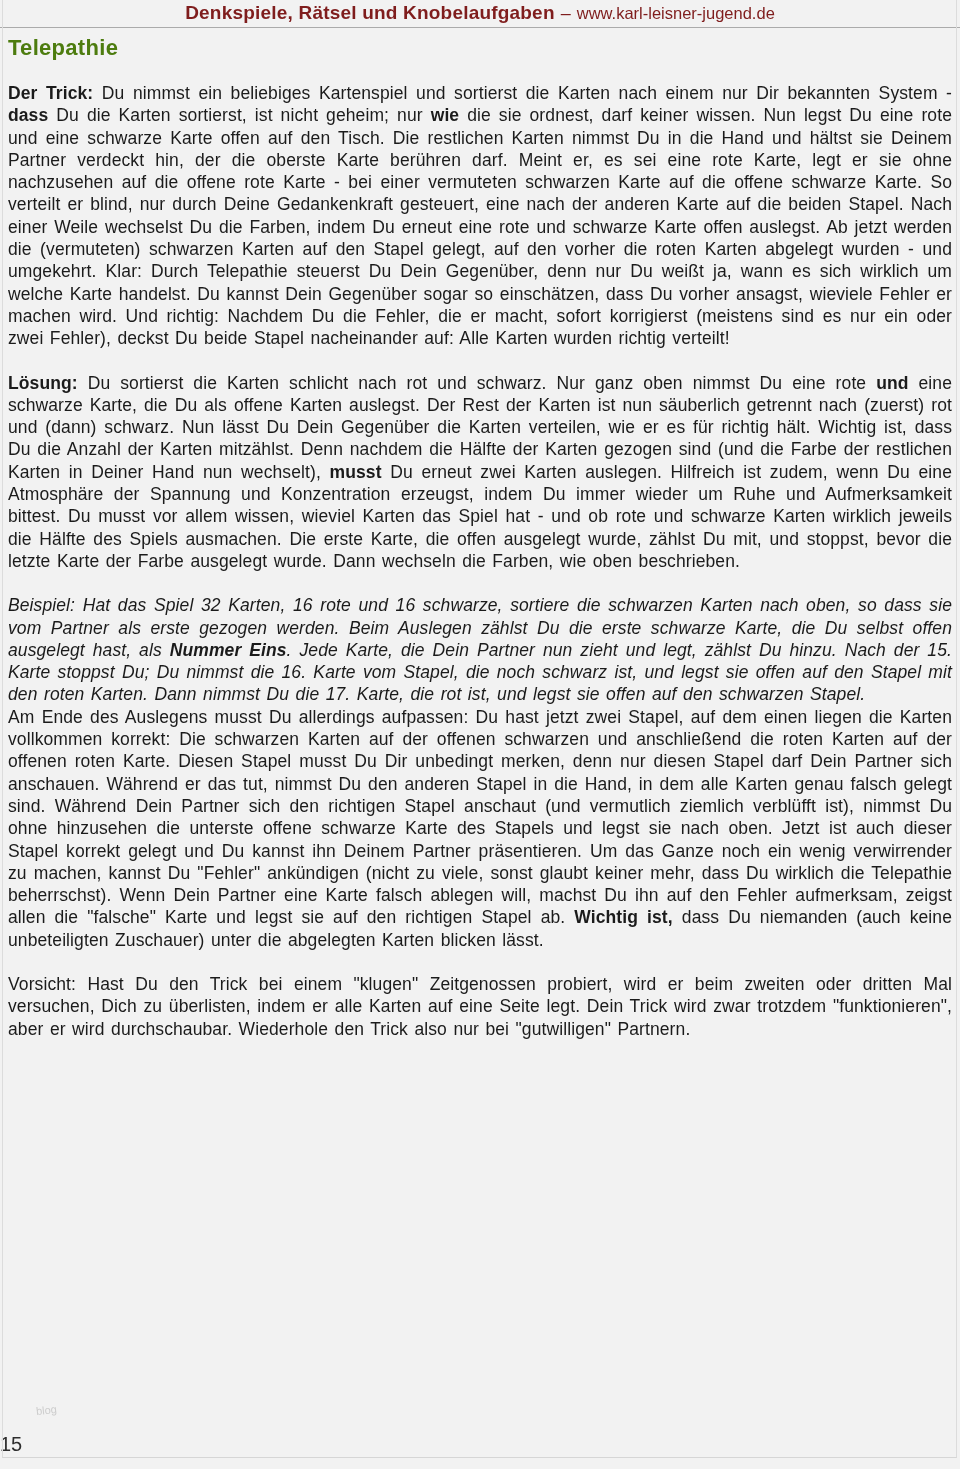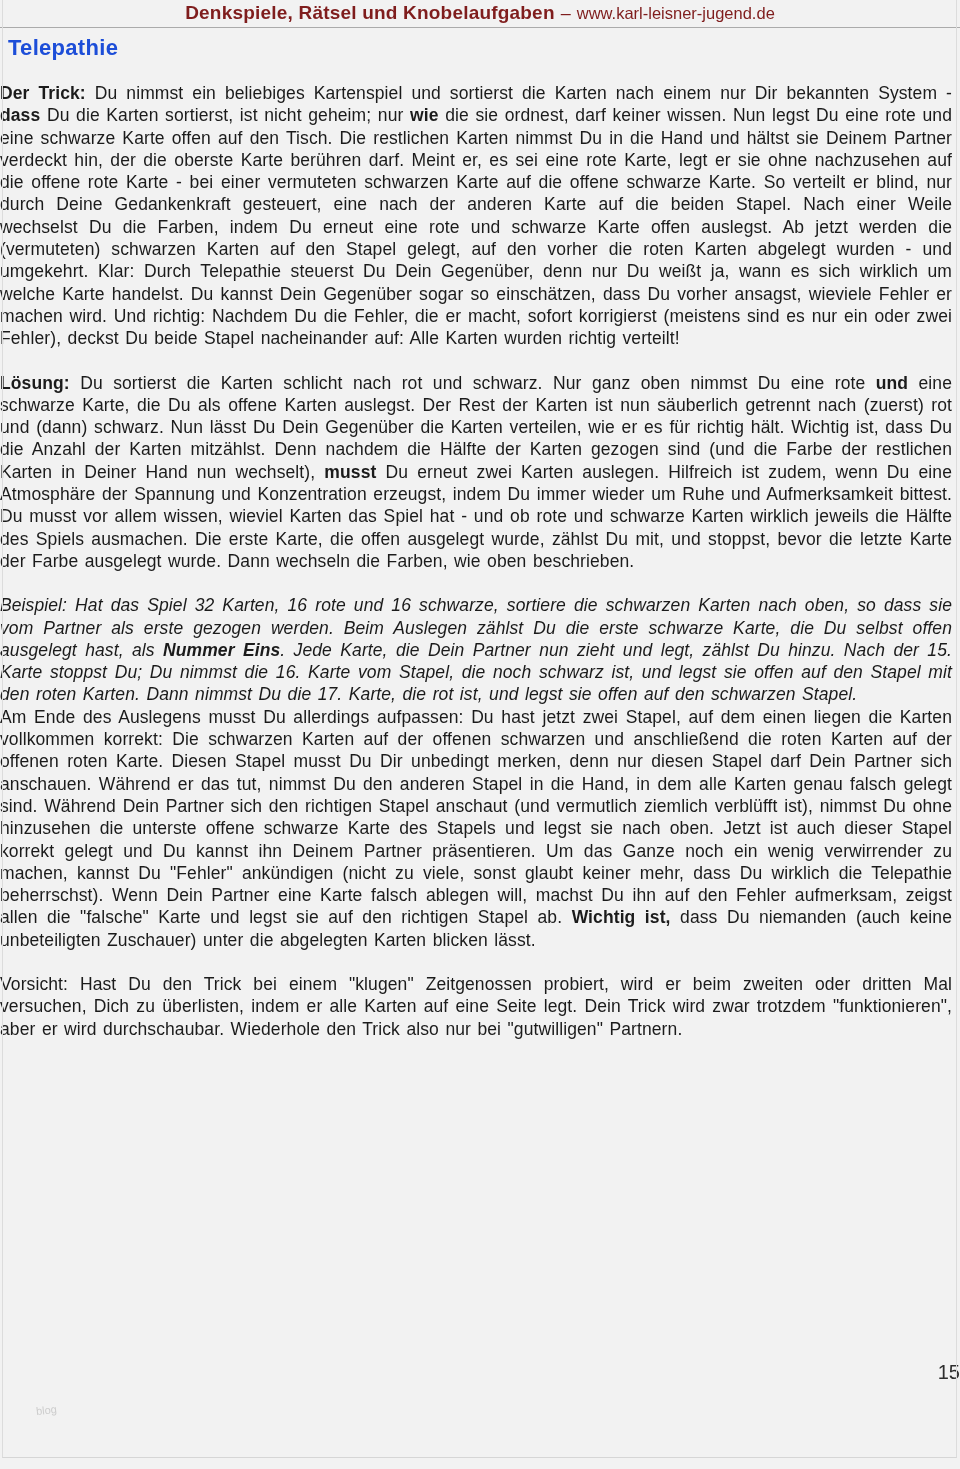--- a/index.html
+++ b/index.html
@@ -17,38 +17,38 @@
     pointer-events:none;
   }
   .header{
     padding-top:2px;text-align:center;color:#7f1d1d;white-space:nowrap;
   }
   .h-title{font-weight:bold;font-size:19px;letter-spacing:0.2px;}
   .h-sep{font-size:18px;margin:0 6px;}
   .h-site{font-size:16.5px;}
   .rule{height:0;border-top:1px solid #ababab;margin-top:3px;}
   h1.page-title{
-    margin:7px 0 0 8px;font-size:22px;font-weight:bold;color:#1d4ed8;letter-spacing:0.3px;
+    margin:7px 0 0 8px;font-size:22px;font-weight:bold;color:#4d7c0f;letter-spacing:0.3px;
   }
   .article{
-    margin:21px 8px 0 0;
+    margin:21px 8px 0 8px;
     font-size:17.5px;line-height:22.3px;
     text-align:justify;
     letter-spacing:0.1px;word-spacing:1.5px;
   }
   .para{margin:0;}
   .gap{margin-top:22px;}
   .italic{font-style:italic;}
   .watermark{
     position:absolute;left:36px;top:1404px;
     font-size:11px;color:#cdcdcd;transform:rotate(-6deg);
   }
   .page-number{
-    position:absolute;top:1361px;left:0;width:100%;
-    text-align:right;font-size:20px;color:#2e2e2e;
+    position:absolute;top:1433px;left:0;width:100%;
+    text-align:left;font-size:20px;color:#2e2e2e;
   }
 </style>
 </head>
 <body>
 
 <div class="header">
   <span class="h-title">Denkspiele, Rätsel und Knobelaufgaben</span><span class="h-sep">–</span><span class="h-site">www.karl-leisner-jugend.de</span>
 </div>
 <div class="rule"></div>
 

